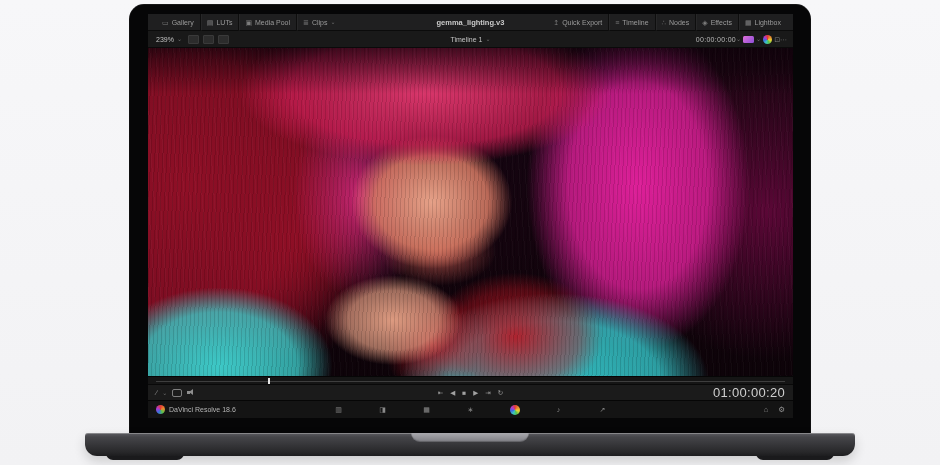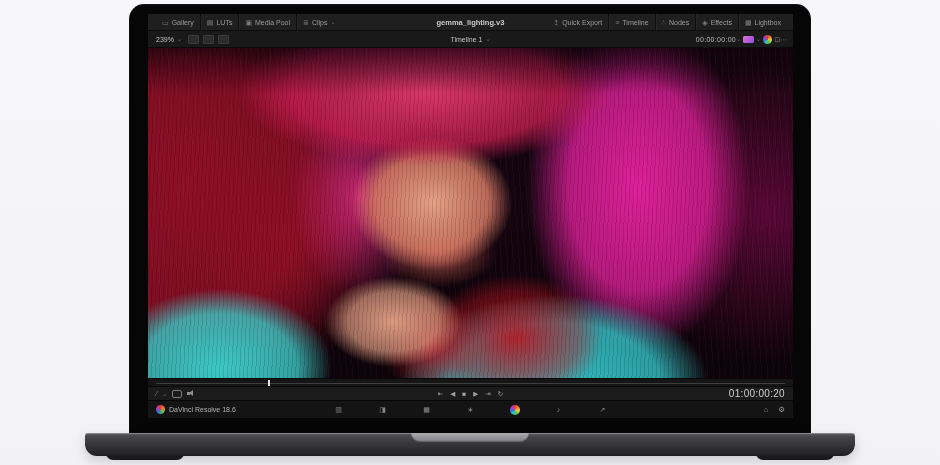--- a/index.html
+++ b/index.html
@@ -68,21 +68,21 @@
   
   .transport{flex:0 0 14px;background:#1b1b1b;border-top:1px solid #090909;box-sizing:border-box;
     display:flex;align-items:center;position:relative;font-size:7px;color:#9a9a9a;}
   .tools-left{display:flex;align-items:center;gap:5px;margin-left:8px;}
   .speaker{position:relative;width:8px;height:7px;}
   .speaker::before{content:"";position:absolute;left:0;top:2px;width:3px;height:3px;background:#8f8f8f;}
   .speaker::after{content:"";position:absolute;left:2px;top:0;border-top:3.5px solid transparent;border-bottom:3.5px solid transparent;border-right:4px solid #8f8f8f;}
   .loop-box{width:8px;height:6px;border:1px solid #7e7e7e;border-radius:2px;}
   .transport-ctrls{gap:7px;font-size:6.5px;color:#a2a2a2;}
   .transport-ctrls span{cursor:default;}
-  .tc-right{margin-left:auto;margin-right:8px;color:#cfcfcf;font-size:10px;letter-spacing:.3px;}
+  .tc-right{margin-left:auto;margin-right:8px;color:#cfcfcf;font-size:13px;letter-spacing:.3px;}
   
   .pagebar{flex:0 0 18px;background:#141414;border-top:1px solid #060606;box-sizing:border-box;
     display:flex;align-items:center;position:relative;font-size:7px;color:#8f8f8f;overflow:visible;}
   .brand{display:flex;align-items:center;gap:4px;margin-left:8px;color:#b5b5b5;font-size:7px;}
   .brand-logo{width:9px;height:9px;border-radius:50%;
     background:conic-gradient(#e23b36,#ec8b2f,#57c44a,#3a6fe0,#b03ad0,#e23b36);}
   .pages{gap:30px;font-size:7px;color:#8a8a8a;align-items:center;}
   .page-ico{position:relative;display:inline-flex;align-items:center;justify-content:center;width:14px;height:14px;}
   .page-wheel{width:10px;height:10px;border-radius:50%;
     background:conic-gradient(#e23b36,#ec8b2f,#e8d437,#57c44a,#3dc6c0,#3a6fe0,#b03ad0,#e23b36);}

